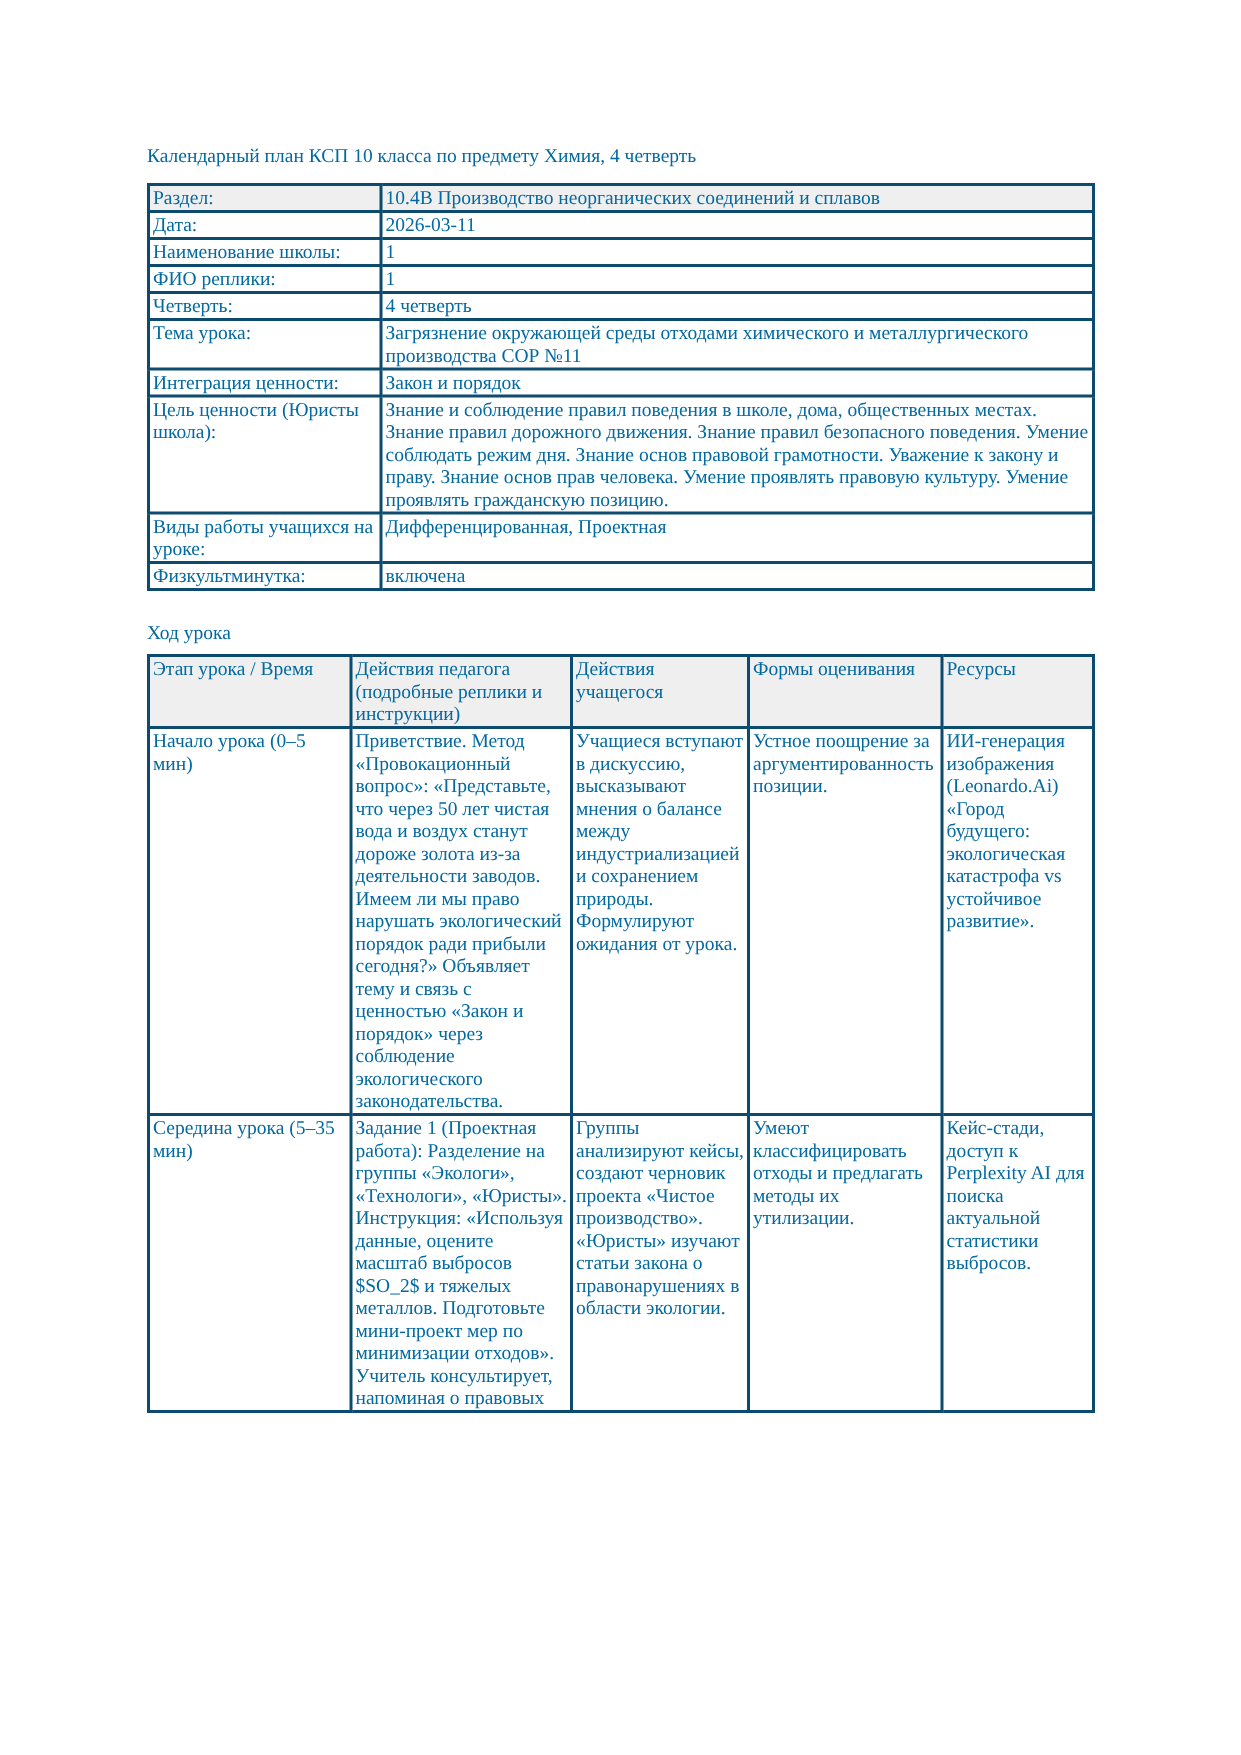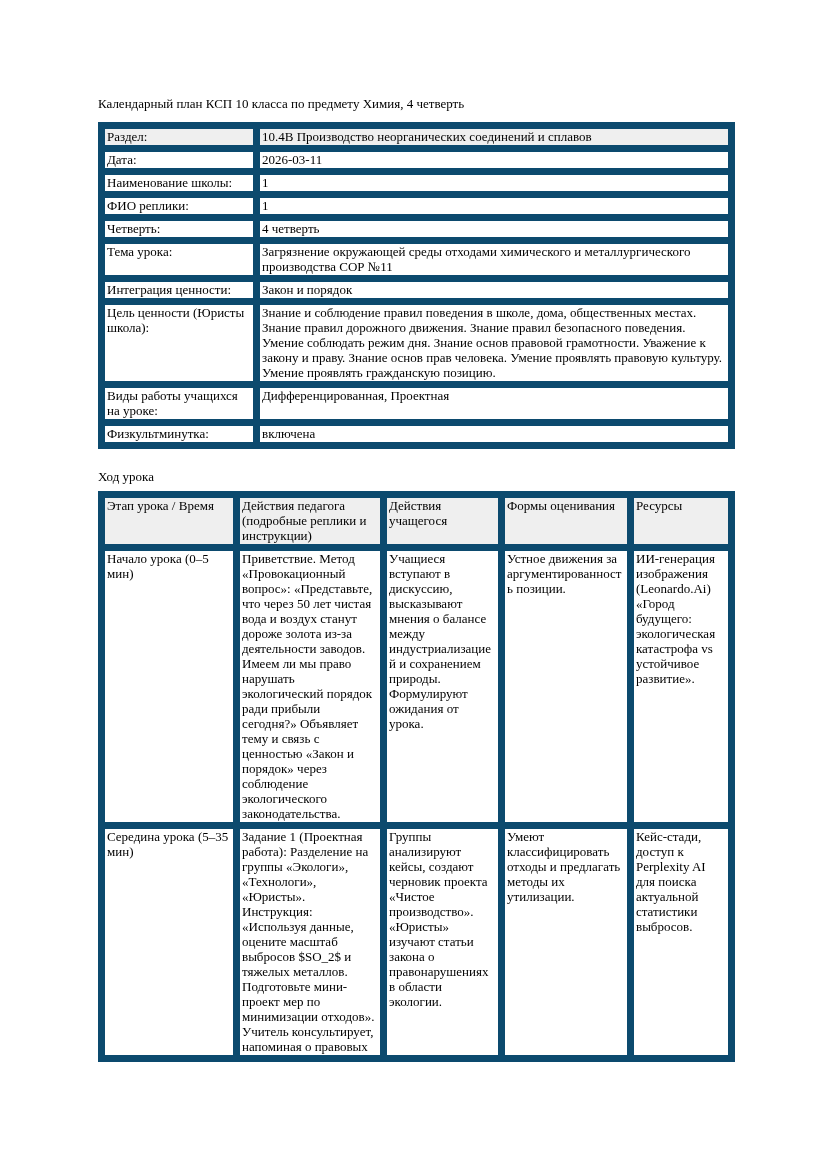--- a/index.html
+++ b/index.html
@@ -7,26 +7,26 @@
     position: relative;
     width: 827px;
     height: 1170px;
     background: #ffffff;
     box-sizing: border-box;
     padding: 96px 99px 0 98px;
     overflow: hidden;
     font-family: "Liberation Serif", "DejaVu Serif", serif;
     font-size: 13px;
     line-height: 15px;
-    color: #000000;
+    color: #0369a1;
   }
   .doc-title { margin: 0 0 11px 0; }
   table { border-collapse: collapse; table-layout: fixed; width: 630px; }
   td, th {
-    border: 7px solid #0c4a6e;
+    border: 2px solid #0c4a6e;
     padding: 0 2px 1px 2px;
     vertical-align: top;
     text-align: left;
     font-weight: normal;
     overflow-wrap: break-word;
     word-wrap: break-word;
   }
   .info-table col.c1 { width: 155px; }
   .info-table col.c2 { width: 475px; }
   .info-table tr.shaded td { background: #efefef; }
@@ -111,21 +111,21 @@
         <th>Действия учащегося</th>
         <th>Формы оценивания</th>
         <th>Ресурсы</th>
       </tr>
     </thead>
     <tbody>
       <tr>
         <td>Начало урока (0–5 мин)</td>
         <td>Приветствие. Метод «Провокационный вопрос»: «Представьте, что через 50 лет чистая вода и воздух станут дороже золота из-за деятельности заводов. Имеем ли мы право нарушать экологический порядок ради прибыли сегодня?» Объявляет тему и связь с ценностью «Закон и порядок» через соблюдение экологического законодательства.</td>
         <td>Учащиеся вступают в дискуссию, высказывают мнения о балансе между индустриализацией и сохранением природы. Формулируют ожидания от урока.</td>
-        <td>Устное движения за аргументированность позиции.</td>
+        <td>Устное поощрение за аргументированность позиции.</td>
         <td>ИИ-генерация изображения (Leonardo.Ai) «Город будущего: экологическая катастрофа vs устойчивое развитие».</td>
       </tr>
       <tr>
         <td>Середина урока (5–35 мин)</td>
         <td>Задание 1 (Проектная работа): Разделение на группы «Экологи», «Технологи», «Юристы». Инструкция: «Используя данные, оцените масштаб выбросов $SO_2$ и тяжелых металлов. Подготовьте мини-проект мер по минимизации отходов». Учитель консультирует, напоминая о правовых</td>
         <td>Группы анализируют кейсы, создают черновик проекта «Чистое производство». «Юристы» изучают статьи закона о правонарушениях в области экологии.</td>
         <td>Умеют классифицировать отходы и предлагать методы их утилизации.</td>
         <td>Кейс-стади, доступ к Perplexity AI для поиска актуальной статистики выбросов.</td>
       </tr>
     </tbody>

